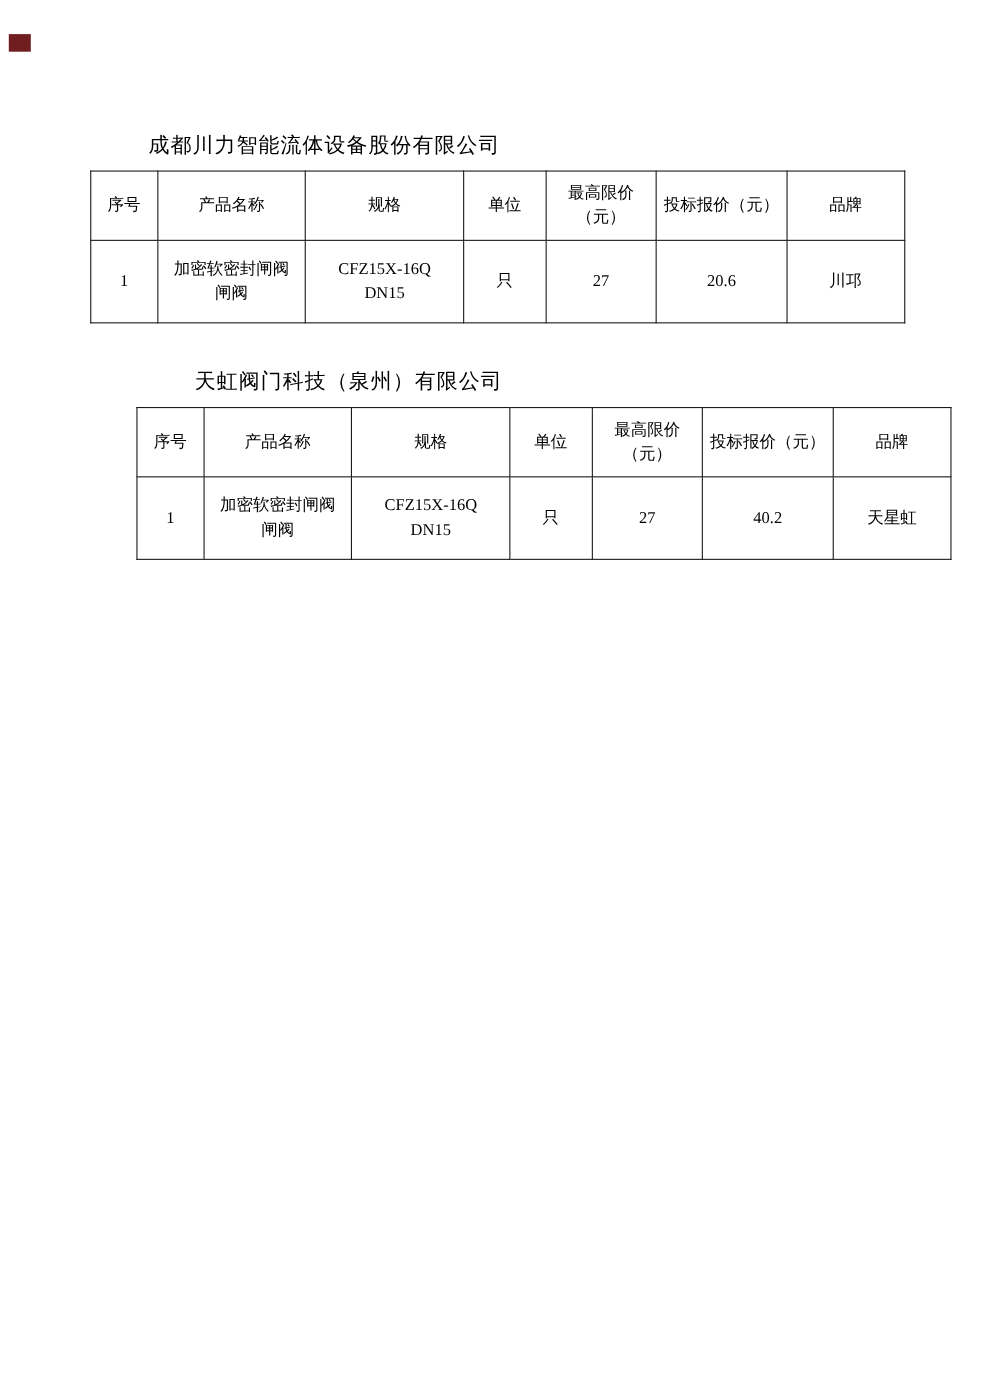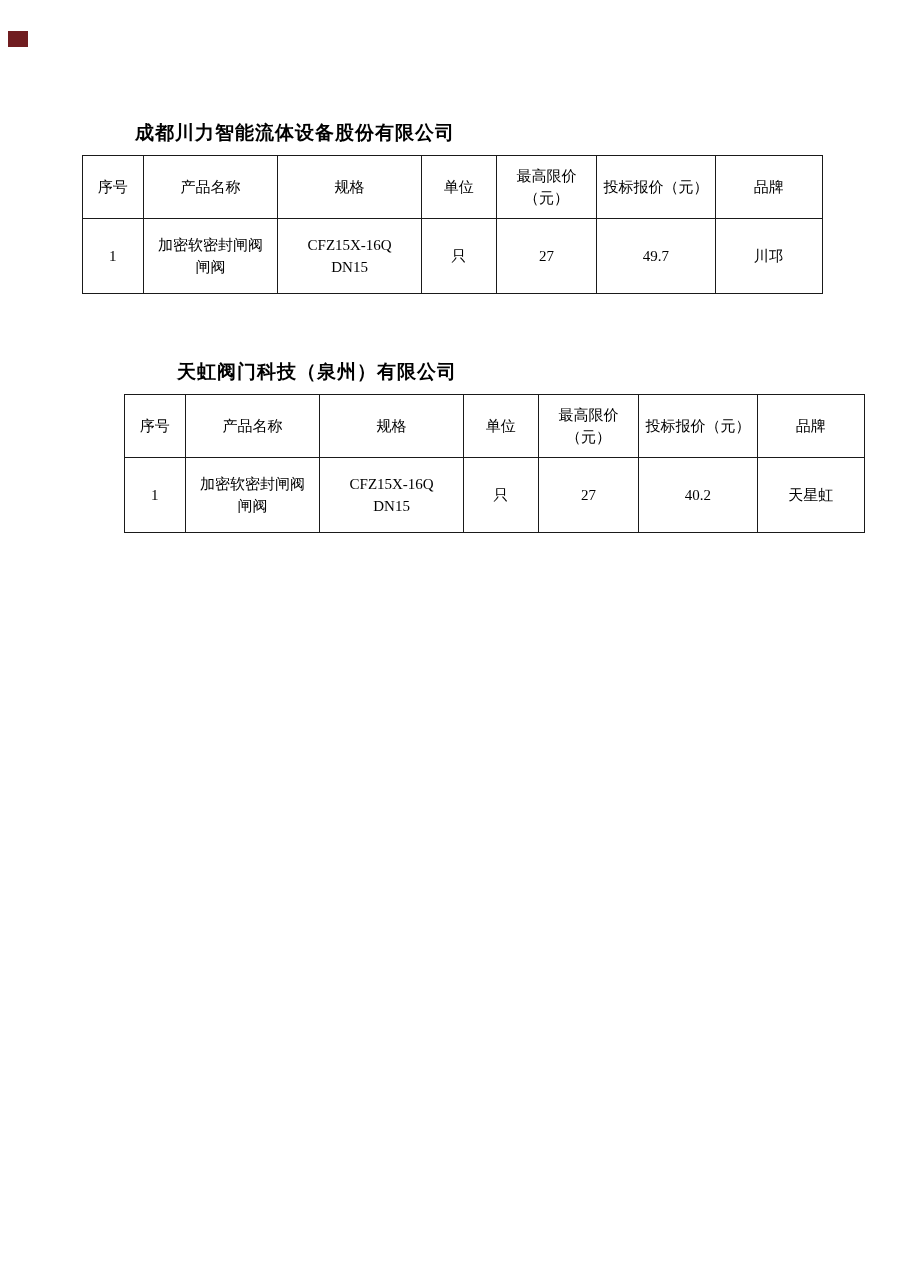--- a/index.html
+++ b/index.html
@@ -27,26 +27,26 @@
     width: 20px;
     height: 16px;
     background: #701d20;
   }
   .company-block {
     position: absolute;
     left: 82px;
     width: 741px;
   }
   .block-1 { top: 121px; }
-  .block-2 { top: 360px; padding-left: 42px; }
+  .block-2 { top: 336px; padding-left: 42px; }
   .company-title {
     margin: 0 0 12px 53px;
     font-size: 19px;
     line-height: 22px;
-    font-weight: bold;
+    font-weight: normal;
     letter-spacing: 1px;
   }
   table.quote-table {
     width: 100%;
     border-collapse: collapse;
     table-layout: fixed;
     font-family: Liberation Serif, serif;
   }
   table.quote-table th,
   table.quote-table td {
@@ -102,21 +102,21 @@
           <td class="two-line">
             <div>加密软密封闸阀</div>
             <div>闸阀</div>
           </td>
           <td>
             <div>CFZ15X-16Q</div>
             <div class="spec-line2">DN15</div>
           </td>
           <td>只</td>
           <td>27</td>
-          <td>49.7</td>
+          <td>20.6</td>
           <td>川邛</td>
         </tr>
       </tbody>
     </table>
   </section>
 
   <section class="company-block block-2">
     <h2 class="company-title">天虹阀门科技（泉州）有限公司</h2>
     <table class="quote-table">
       <colgroup>

